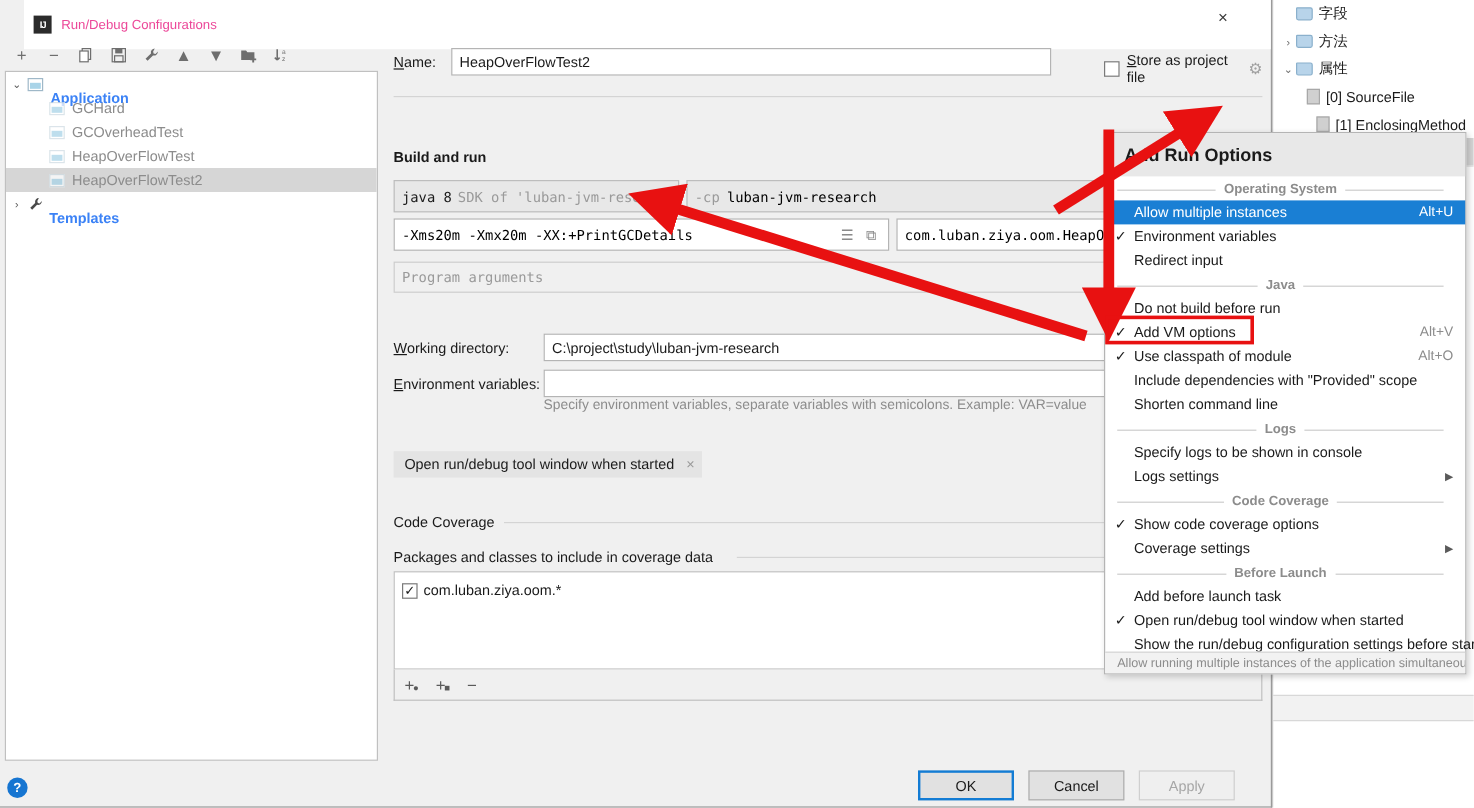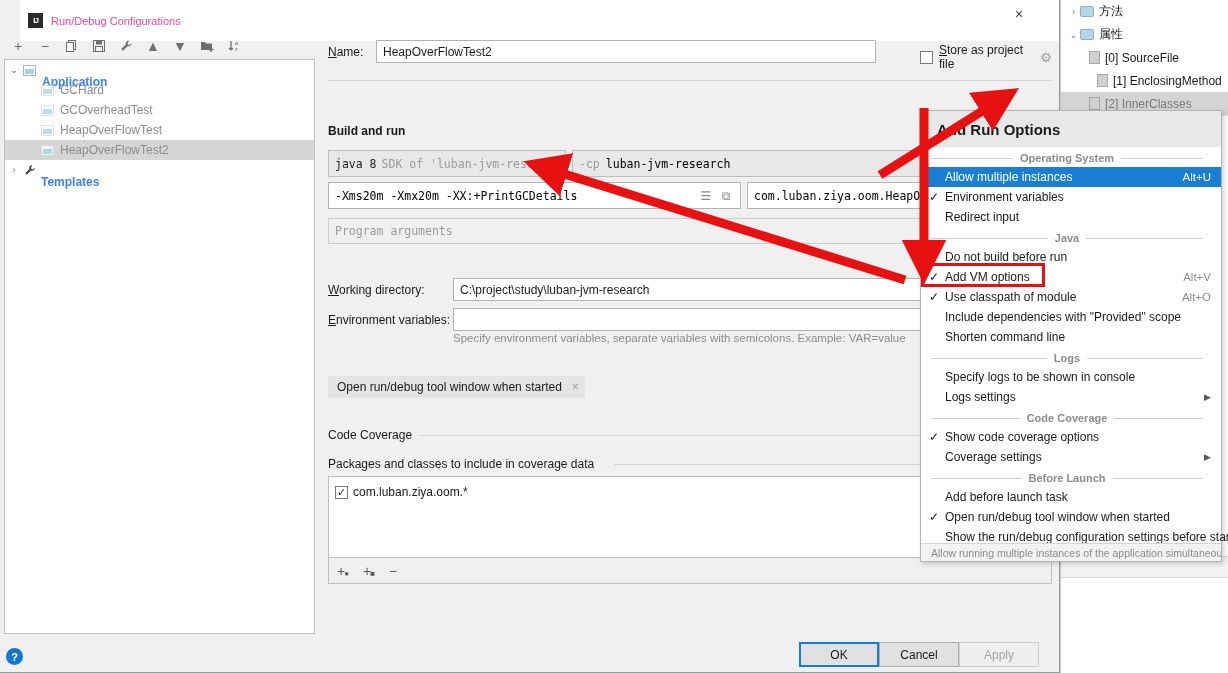--- a/index.html
+++ b/index.html
@@ -180,21 +180,21 @@
   }
   .pkg-btn { color: #5a5a5a; font-size: 14px; cursor: pointer; display: flex; align-items: flex-end; }
   .pkg-btn .sub { font-size: 8px; margin-left: -1px; margin-bottom: 1px; }
 
   
   #help-btn {
     position: absolute; left: 6px; top: 648px; width: 17px; height: 17px;
     border-radius: 50%; background: #1675d1; color: #fff; font-size: 11px; font-weight: bold;
     display: flex; align-items: center; justify-content: center; cursor: pointer;
   }
-  #btnbar { position: absolute; right: 20px; top: 642px; display: flex; }
+  #btnbar { position: absolute; right: 30px; top: 642px; display: flex; gap: 12px; }
   .dbtn {
     width: 80px; height: 25px; background: #e1e1e1; border: 1px solid #adadad;
     display: flex; align-items: center; justify-content: center; font-size: 12px;
     color: #1a1a1a; cursor: pointer;
   }
   .dbtn.primary { border: 2px solid #137cd4; }
   .dbtn.disabled { color: #a6a6a6; background: #efefef; border-color: #cfcfcf; cursor: default; }
 
   
   #menu {
@@ -227,20 +227,25 @@
 
   
   #anno { position: absolute; left: 0; top: 0; width: 1228px; height: 673px; pointer-events: none; }
   .redbox { position: absolute; border: 3px solid #e81111; }
 </style>
 </head>
 <body>
 
 <div id="bg-right">
   <div id="bg-tree-rows">
+      <div class="bg-row">
+        <span class="bg-twisty"></span>
+        <span class="bg-folder"></span>
+        <span class="bg-label">字段</span>
+      </div>
       <div class="bg-row">
         <span class="bg-twisty">›</span>
         <span class="bg-folder"></span>
         <span class="bg-label">方法</span>
       </div>
       <div class="bg-row">
         <span class="bg-twisty">⌄</span>
         <span class="bg-folder"></span>
         <span class="bg-label">属性</span>
       </div>

